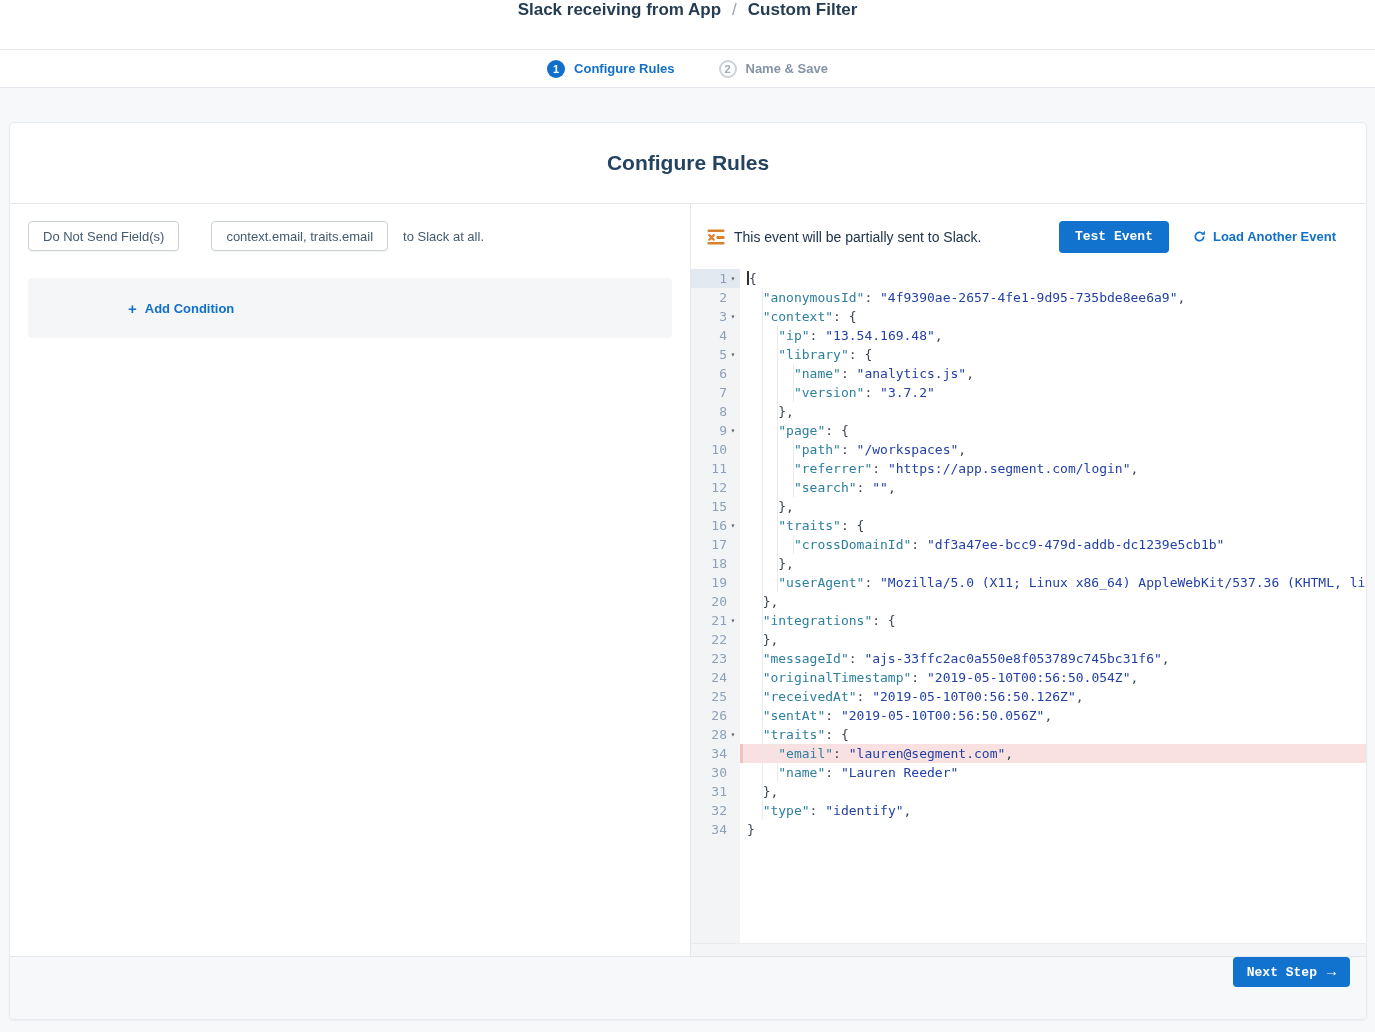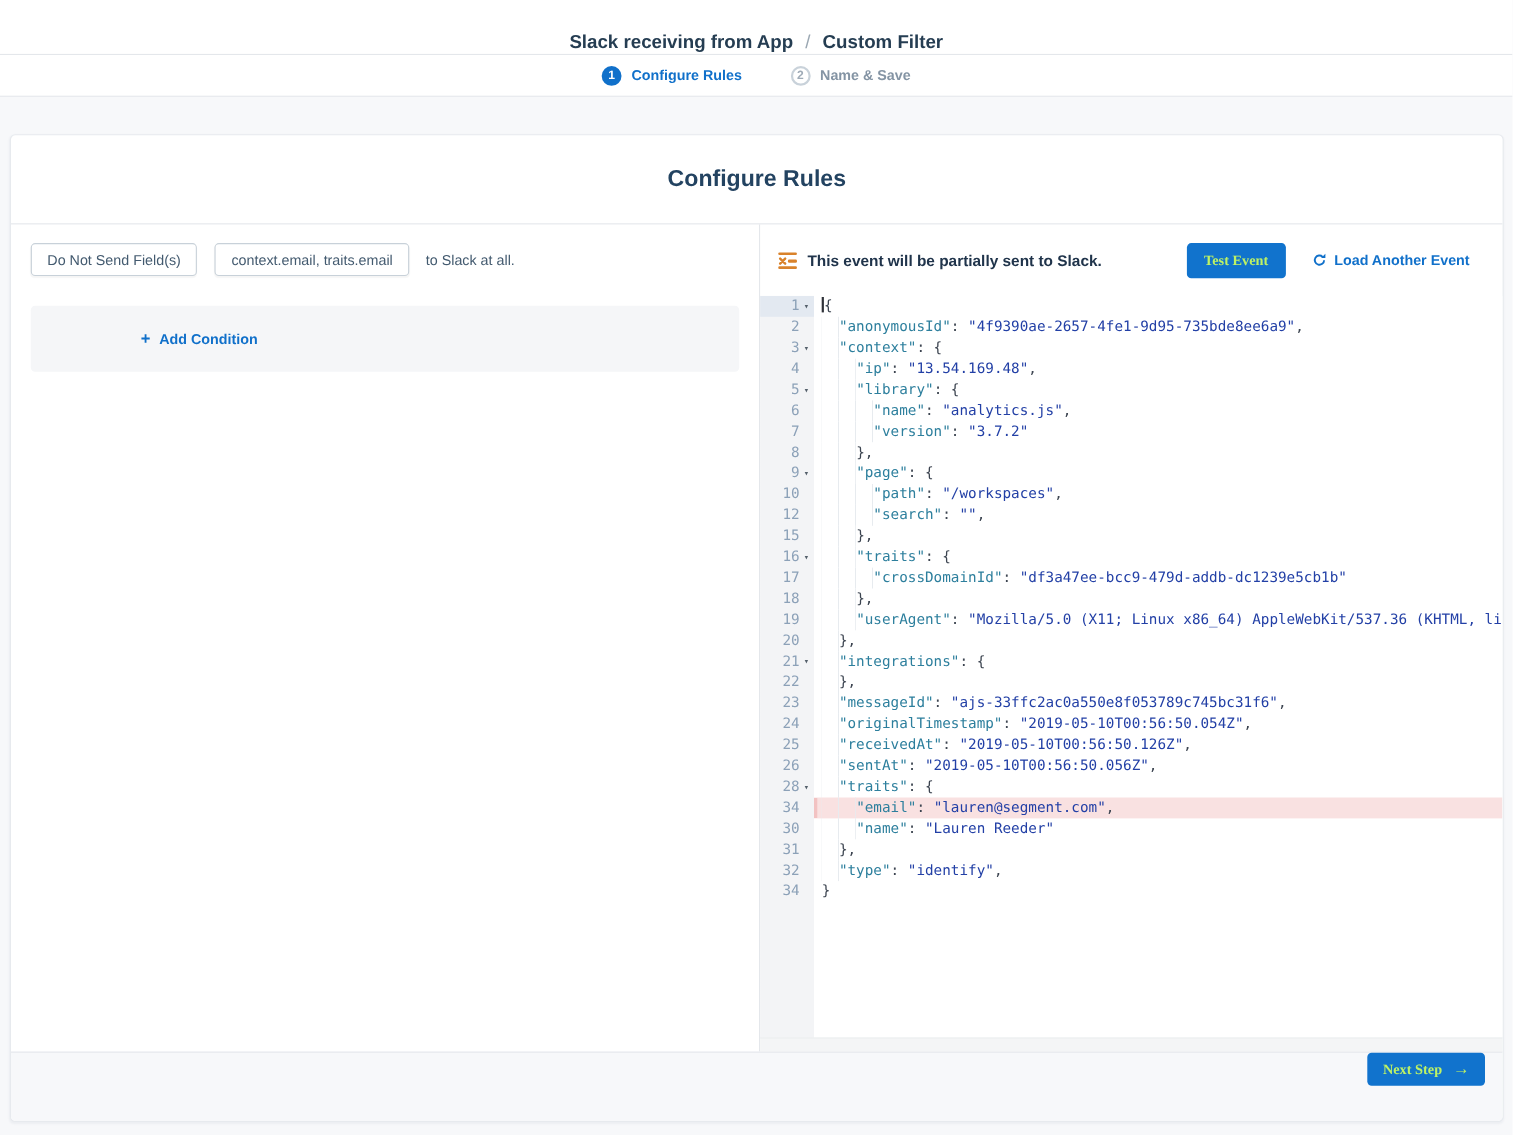--- a/index.html
+++ b/index.html
@@ -6,21 +6,21 @@
     --accent-blue:#1070ca; --button-blue:#1173cd; --warning-orange:#d9822b;
     --navy-text:#234361; --body-text:#435a6f; --muted-text:#8494a4;
     --border:#e4e7eb; --page-bg:#f7f8fa; --key-teal:#2d7f9d; --string-blue:#2340a6;
     --punct-gray:#3c4450; --gutter-bg:#f3f4f6; --line-number:#8ca1b8; --highlight-pink:#f9e1e1;
   }
   *{margin:0;padding:0;box-sizing:border-box}
   html,body{width:1375px;height:1032px;overflow:hidden}
   body{font-family:"Liberation Sans",sans-serif;background:var(--page-bg);}
 
   .top-header{height:50px;background:#fff;border-bottom:1px solid var(--border);
-    display:flex;align-items:flex-end;justify-content:center}
+    display:flex;align-items:flex-start;justify-content:center}
   .page-title{font-size:17px;font-weight:600;color:#253d52;display:flex;align-items:center}
   .page-title .sep{color:#9aa7b2;font-weight:400;margin:0 11px}
 
   .stepper{height:38px;background:#fff;border-bottom:1px solid var(--border);
     display:flex;align-items:center;justify-content:center;gap:44px}
   .step{display:flex;align-items:center;gap:9px;font-size:13px;font-weight:700;cursor:pointer}
   .step .circle{width:18px;height:18px;border-radius:50%;display:flex;align-items:center;
     justify-content:center;font-size:11px;font-weight:700}
   .step.active{color:var(--accent-blue)}
   .step.active .circle{background:var(--accent-blue);color:#fff}
@@ -32,34 +32,34 @@
     box-shadow:0 1px 2px rgba(67,90,111,.06);display:flex;flex-direction:column;overflow:hidden}
   .card-title-row{height:81px;min-height:81px;display:flex;align-items:center;justify-content:center;
     border-bottom:1px solid var(--border);font-size:21px;font-weight:600;color:var(--navy-text)}
   .card-body{flex:1;display:flex;min-height:0}
 
   .left-panel{width:681px;min-width:681px;border-right:1px solid var(--border);padding:17px 18px}
   .rule-row{display:flex;align-items:center;font-size:13px;color:var(--body-text)}
   .pill{height:30px;padding:0 14px;display:flex;align-items:center;background:#fff;
     border:1px solid #c8d1d9;border-radius:4px;font-size:13px;color:var(--body-text);
     box-shadow:0 1px 1px rgba(0,0,0,.04);cursor:pointer;white-space:nowrap}
-  .pill.first{margin-right:16px}
+  .pill.first{margin-right:32px}
   .pill.second{margin-right:15px}
   .condition-box{margin-top:27px;height:60px;background:#f5f6f8;border-radius:4px;
     display:flex;align-items:center;padding-left:100px}
   .add-cond{color:var(--accent-blue);font-size:13px;font-weight:600;display:flex;
     align-items:center;gap:8px;cursor:pointer}
   .add-cond .plus{font-size:15px;font-weight:700;line-height:1}
 
   .right-panel{flex:1;display:flex;flex-direction:column;min-width:0}
   .preview-header{height:65px;min-height:65px;display:flex;align-items:center;padding:0 30px 0 16px}
   .ph-icon{margin-right:9px;display:flex;align-items:center}
-  .ph-text{font-size:14px;font-weight:700;color:#20344b;flex:1}
-  .btn{border:none;border-radius:4px;background:var(--button-blue);color:#bef264;font-size:13px;
-    font-weight:600;font-family:Liberation Serif, serif;display:flex;align-items:center;cursor:pointer}
+  .ph-text{font-size:14px;font-weight:400;color:#20344b;flex:1}
+  .btn{border:none;border-radius:4px;background:var(--button-blue);color:#ffffff;font-size:13px;
+    font-weight:600;font-family:Liberation Mono, monospace;display:flex;align-items:center;cursor:pointer}
   .btn-test{height:32px;padding:0 16px;margin-right:24px}
   .load-link{color:var(--accent-blue);font-size:13px;font-weight:600;display:flex;
     align-items:center;gap:7px;cursor:pointer;white-space:nowrap}
 
   .editor{flex:1;display:flex;flex-direction:column;min-height:0}
   .editor-body{flex:1;overflow:hidden;position:relative;
     background:linear-gradient(to right,var(--gutter-bg) 0,var(--gutter-bg) 49px,#fff 49px);
     font-family:"DejaVu Sans Mono",monospace;font-size:13px;line-height:19px}
   .line{display:flex;height:19px;white-space:pre}
   .gut{width:49px;min-width:49px;display:flex;align-items:center;justify-content:flex-end;
@@ -151,20 +151,21 @@
               <div class="line"><div class="gut active"><span class="num">1</span><span class="fold">▾</span></div><div class="code"><span class="caret"></span><span class="tk-p">{</span></div></div>
               <div class="line"><div class="gut"><span class="num">2</span><span class="fold"></span></div><div class="code"><span class="ind" style="width: 2ch;"></span><span class="tk-k">"anonymousId"</span><span class="tk-p">: </span><span class="tk-s">"4f9390ae-2657-4fe1-9d95-735bde8ee6a9"</span><span class="tk-p">,</span></div></div>
               <div class="line"><div class="gut"><span class="num">3</span><span class="fold">▾</span></div><div class="code"><span class="ind" style="width: 2ch;"></span><span class="tk-k">"context"</span><span class="tk-p">: {</span></div></div>
               <div class="line"><div class="gut"><span class="num">4</span><span class="fold"></span></div><div class="code"><span class="ind" style="width: 4ch;"></span><span class="tk-k">"ip"</span><span class="tk-p">: </span><span class="tk-s">"13.54.169.48"</span><span class="tk-p">,</span></div></div>
               <div class="line"><div class="gut"><span class="num">5</span><span class="fold">▾</span></div><div class="code"><span class="ind" style="width: 4ch;"></span><span class="tk-k">"library"</span><span class="tk-p">: {</span></div></div>
               <div class="line"><div class="gut"><span class="num">6</span><span class="fold"></span></div><div class="code"><span class="ind" style="width: 6ch;"></span><span class="tk-k">"name"</span><span class="tk-p">: </span><span class="tk-s">"analytics.js"</span><span class="tk-p">,</span></div></div>
               <div class="line"><div class="gut"><span class="num">7</span><span class="fold"></span></div><div class="code"><span class="ind" style="width: 6ch;"></span><span class="tk-k">"version"</span><span class="tk-p">: </span><span class="tk-s">"3.7.2"</span></div></div>
               <div class="line"><div class="gut"><span class="num">8</span><span class="fold"></span></div><div class="code"><span class="ind" style="width: 4ch;"></span><span class="tk-p">},</span></div></div>
               <div class="line"><div class="gut"><span class="num">9</span><span class="fold">▾</span></div><div class="code"><span class="ind" style="width: 4ch;"></span><span class="tk-k">"page"</span><span class="tk-p">: {</span></div></div>
               <div class="line"><div class="gut"><span class="num">10</span><span class="fold"></span></div><div class="code"><span class="ind" style="width: 6ch;"></span><span class="tk-k">"path"</span><span class="tk-p">: </span><span class="tk-s">"/workspaces"</span><span class="tk-p">,</span></div></div>
+              <div class="line"><div class="gut"><span class="num">11</span><span class="fold"></span></div><div class="code"><span class="ind" style="width: 6ch;"></span><span class="tk-k">"referrer"</span><span class="tk-p">: </span><span class="tk-s">"https://app.segment.com/login"</span><span class="tk-p">,</span></div></div>
               <div class="line"><div class="gut"><span class="num">12</span><span class="fold"></span></div><div class="code"><span class="ind" style="width: 6ch;"></span><span class="tk-k">"search"</span><span class="tk-p">: </span><span class="tk-s">""</span><span class="tk-p">,</span></div></div>
               <div class="line"><div class="gut"><span class="num">15</span><span class="fold"></span></div><div class="code"><span class="ind" style="width: 4ch;"></span><span class="tk-p">},</span></div></div>
               <div class="line"><div class="gut"><span class="num">16</span><span class="fold">▾</span></div><div class="code"><span class="ind" style="width: 4ch;"></span><span class="tk-k">"traits"</span><span class="tk-p">: {</span></div></div>
               <div class="line"><div class="gut"><span class="num">17</span><span class="fold"></span></div><div class="code"><span class="ind" style="width: 6ch;"></span><span class="tk-k">"crossDomainId"</span><span class="tk-p">: </span><span class="tk-s">"df3a47ee-bcc9-479d-addb-dc1239e5cb1b"</span></div></div>
               <div class="line"><div class="gut"><span class="num">18</span><span class="fold"></span></div><div class="code"><span class="ind" style="width: 4ch;"></span><span class="tk-p">},</span></div></div>
               <div class="line"><div class="gut"><span class="num">19</span><span class="fold"></span></div><div class="code"><span class="ind" style="width: 4ch;"></span><span class="tk-k">"userAgent"</span><span class="tk-p">: </span><span class="tk-s">"Mozilla/5.0 (X11; Linux x86_64) AppleWebKit/537.36 (KHTML, like Gecko) Chrome/74.0.3729.108 Safari/537.36"</span></div></div>
               <div class="line"><div class="gut"><span class="num">20</span><span class="fold"></span></div><div class="code"><span class="ind" style="width: 2ch;"></span><span class="tk-p">},</span></div></div>
               <div class="line"><div class="gut"><span class="num">21</span><span class="fold">▾</span></div><div class="code"><span class="ind" style="width: 2ch;"></span><span class="tk-k">"integrations"</span><span class="tk-p">: {</span></div></div>
               <div class="line"><div class="gut"><span class="num">22</span><span class="fold"></span></div><div class="code"><span class="ind" style="width: 2ch;"></span><span class="tk-p">},</span></div></div>
               <div class="line"><div class="gut"><span class="num">23</span><span class="fold"></span></div><div class="code"><span class="ind" style="width: 2ch;"></span><span class="tk-k">"messageId"</span><span class="tk-p">: </span><span class="tk-s">"ajs-33ffc2ac0a550e8f053789c745bc31f6"</span><span class="tk-p">,</span></div></div>

